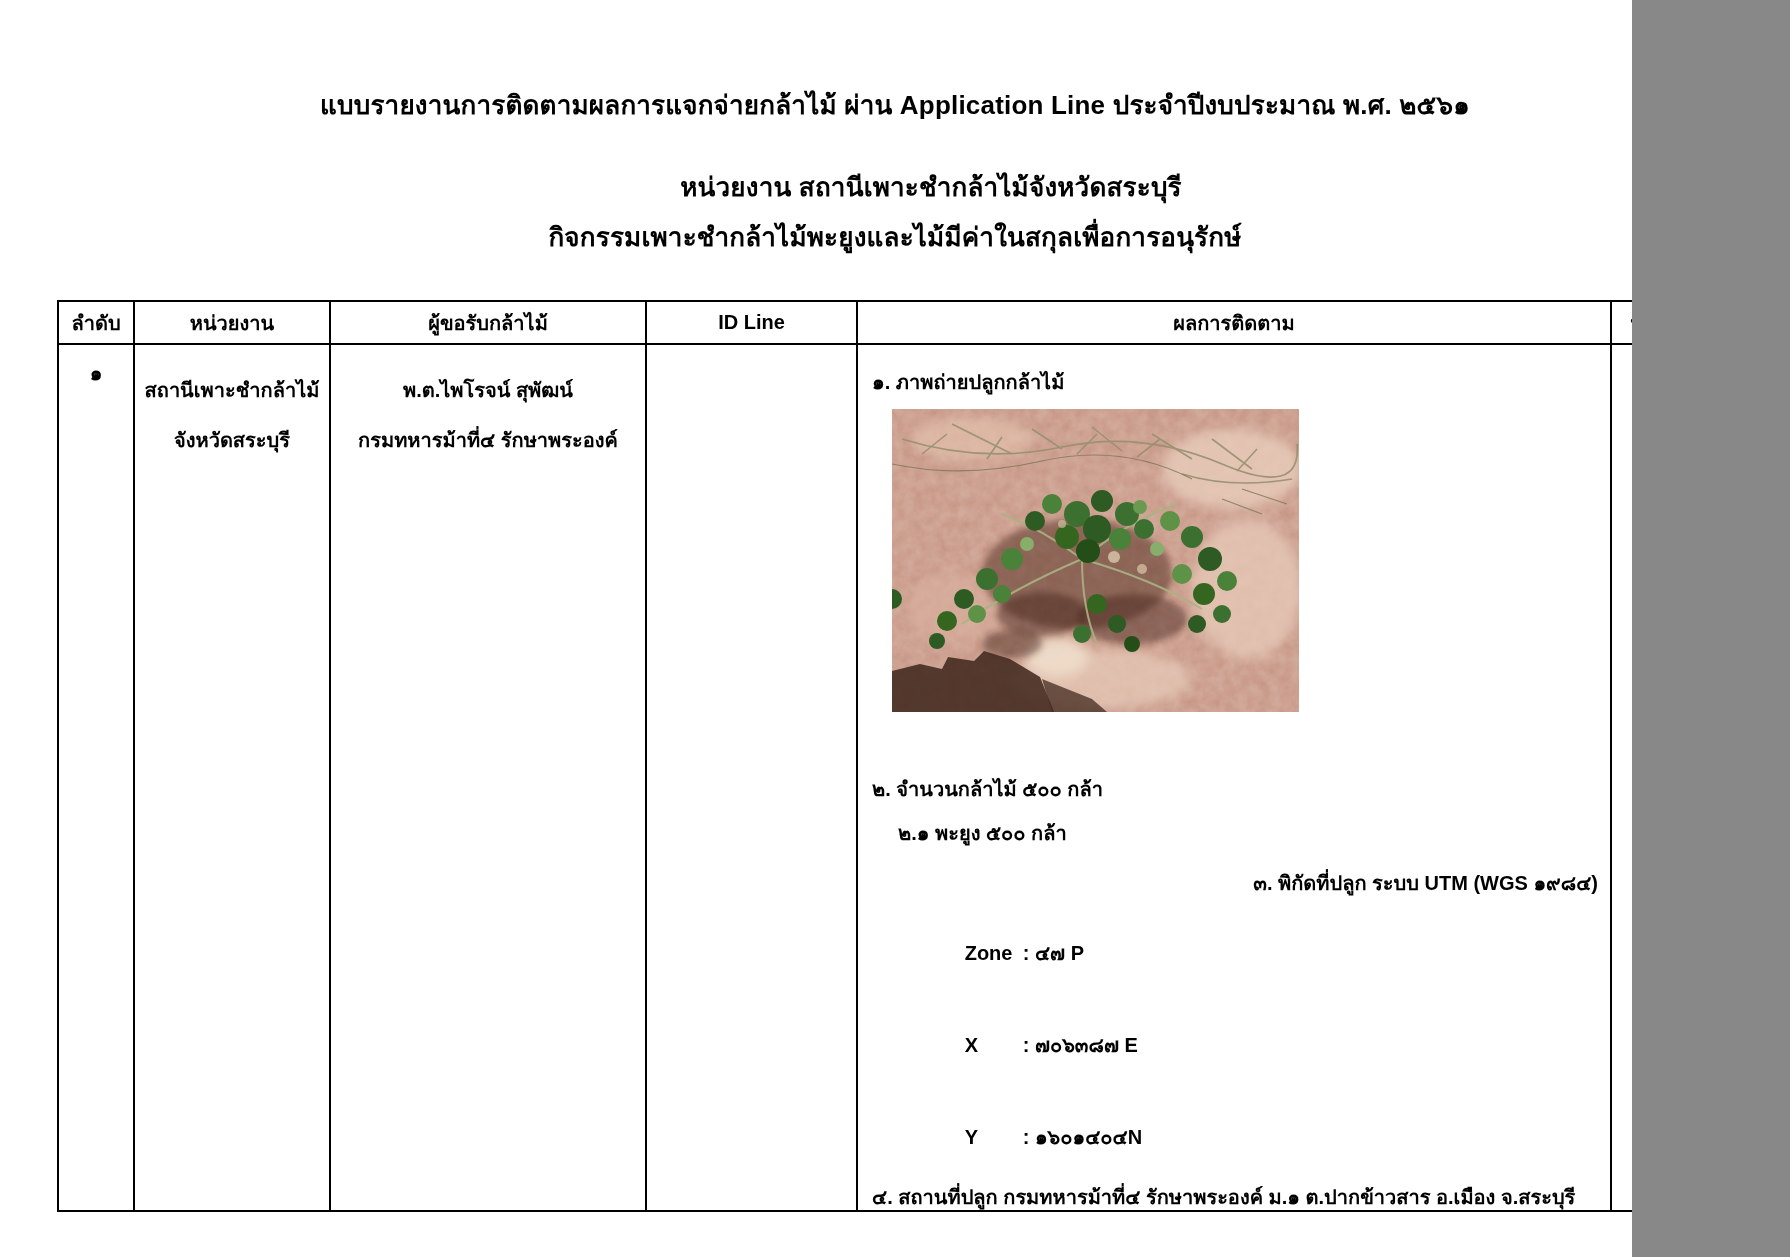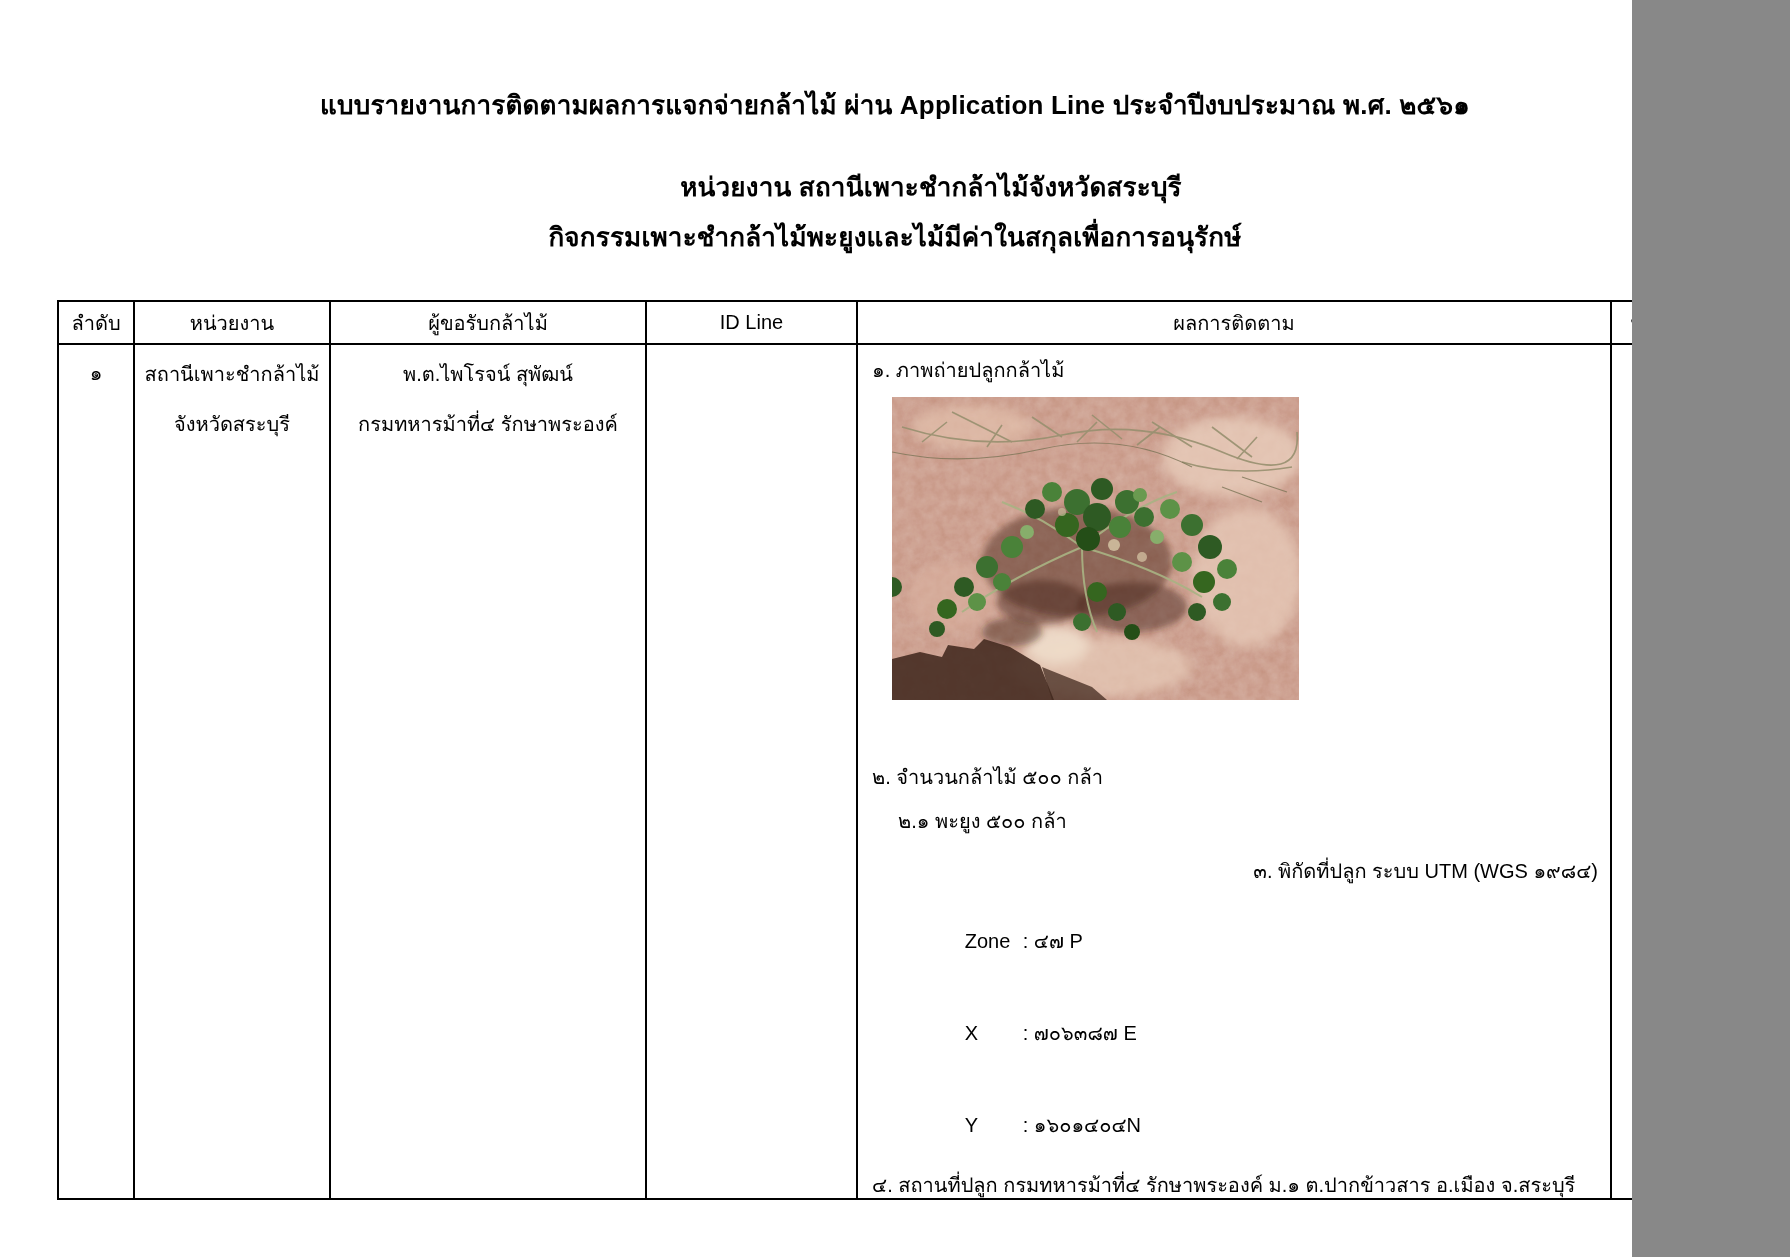--- a/index.html
+++ b/index.html
@@ -27,44 +27,44 @@
   table.report {
     position:absolute;
     left:57px; top:300px;
     width:1674px;
     border-collapse:collapse;
     table-layout:fixed;
     font-size:20px;
   }
   table.report th, table.report td {
     border:2px solid #000;
-    font-weight:normal;
+    font-weight:bold;
     vertical-align:top;
     background:#fff;
   }
   table.report th {
     height:43px;
     text-align:center;
     vertical-align:middle;
     padding:2px 4px;
   }
   table.report td { height:700px; }
 
   .c-order  { width:76px;  }
   .c-unit   { width:196px; }
   .c-req    { width:316px; }
   .c-idline { width:211px; }
   .c-result { width:754px; }
   .c-remark { width:121px; }
 
   .cell-order { text-align:center; padding-top:12px; }
-  .cell-unit, .cell-req { text-align:center; padding-top:4px; }
+  .cell-unit, .cell-req { text-align:center; padding-top:20px; }
   .two-line div { line-height:50px; }
 
-  .cell-result { padding:12px 12px 0 14px; }
+  .cell-result { padding:24px 12px 0 14px; }
   .r-line { line-height:26px; white-space:pre-wrap; }
   .indent { padding-left:26px; }
   .m-photo { margin:14px 0 0 20px; display:block; }
   .mt-lg { margin-top:64px; }
   .mt-md { margin-top:24px;text-align:right; }
   .mt-sm { margin-top:18px; }
   .mt-xs { margin-top:14px; }
   .mt-xxs { margin-top:8px; }
   .coord-label { display:inline-block; min-width:58px; }
 </style>

